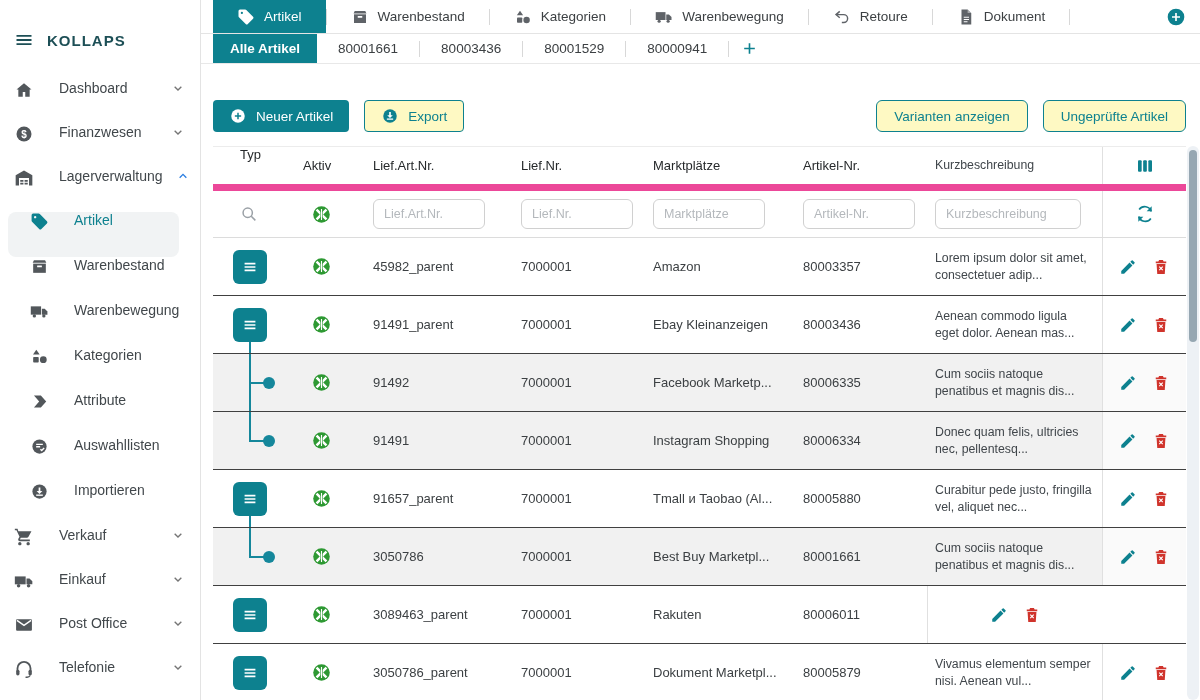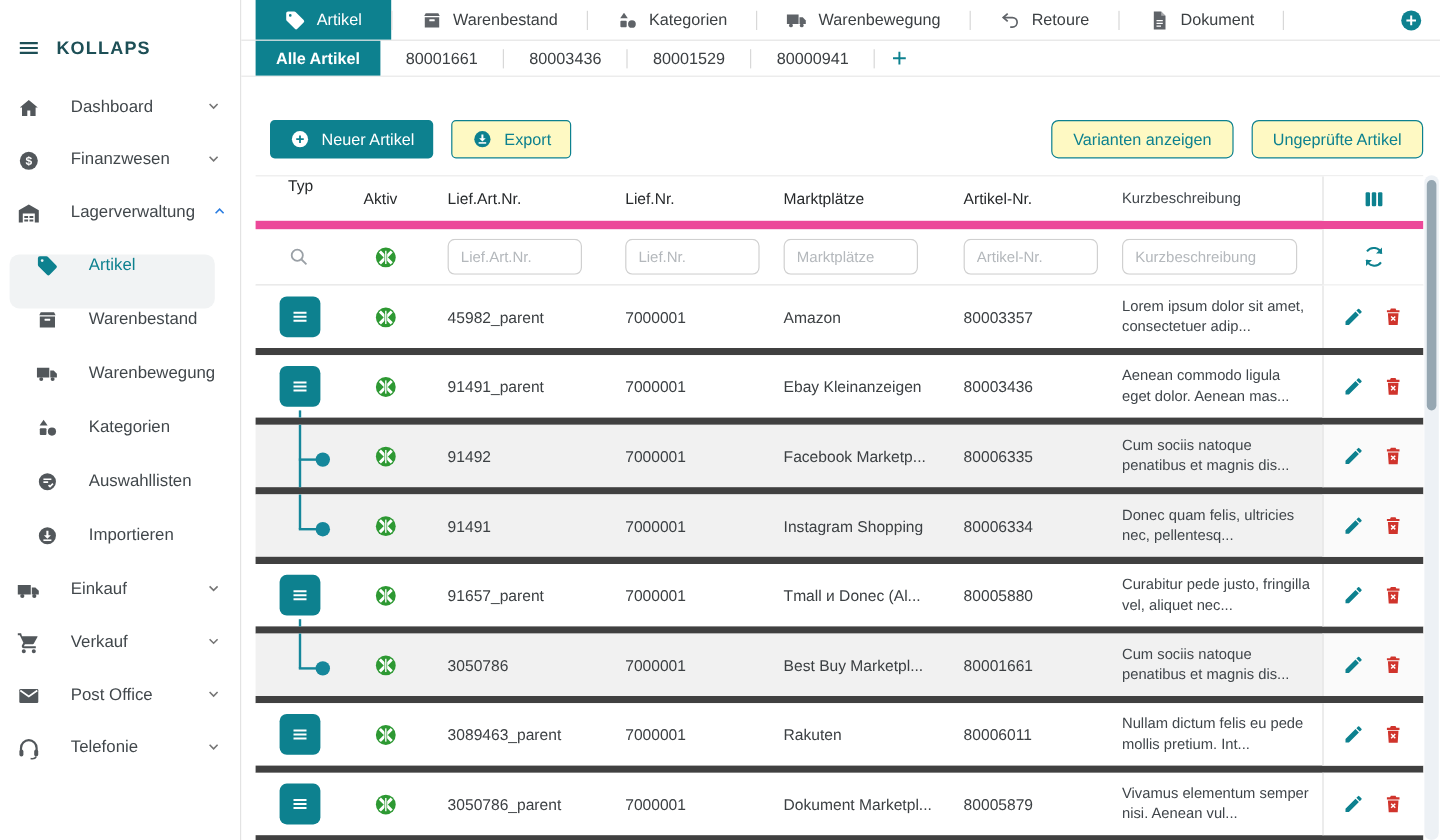--- a/index.html
+++ b/index.html
@@ -36,33 +36,33 @@
   .tab.active .tab-icon{color:#fff}
   .vsep{width:1px;height:16px;background:#d8d8d8;align-self:center}
   .tab-add{position:absolute;right:14px;top:7px;width:20px;height:20px;color:#0d818f;cursor:pointer}
   .subtabs-row{display:flex;align-items:stretch;height:30px;border-bottom:1px solid #e8e8e8;padding-left:12px}
   .subtab{display:flex;align-items:center;padding:0 21px;font-size:13.5px;color:#3c4043;cursor:pointer}
   .subtab.active{background:#0d818f;color:#fff;font-weight:700;padding:0 17px}
   .subtab-plus{display:flex;align-items:center;padding:0 12px;color:#0d818f;cursor:pointer}
   .subtab-plus .icon{width:17px;height:17px}
 
   
-  .toolbar{display:flex;justify-content:space-between;align-items:flex-end;margin:36px 14px 14px 24px;height:32px}
+  .toolbar{display:flex;justify-content:space-between;align-items:flex-end;margin:36px 14px 14px 12px;height:32px}
   .tb-left,.tb-right{display:flex;gap:15px}
   .btn{height:32px;display:flex;align-items:center;gap:9px;border-radius:4px;font-size:13.5px;font-weight:500;padding:0 16px}
   .btn-primary{background:#0d818f;color:#fff}
   .btn-outline{border:1px solid #0d818f;color:#0d818f;background:#fef9c3}
   .btn-pill{border:1px solid #0d818f;color:#0d818f;background:#fef9c3;border-radius:6px;padding:0 17px}
 
   
   .table{margin:0 14px 0 12px;border-top:1px solid #ececec}
   .trow,.thead,.tfilter{display:grid;grid-template-columns:72px 72px 148px 132px 150px 140px 1fr 84px;align-items:center}
   .thead{height:44px;border-bottom:7px solid #ec4899;font-weight:400;color:#26292b}
   .tfilter{height:47px;border-bottom:1px solid #dcdcdc}
-  .trow{height:58px;border-bottom:6px solid #404040;background:#fff}
+  .trow{height:58px;border-bottom:1px solid #404040;background:#fff}
   .trow.shaded{background:#f1f1f1}
   .th,.td{padding-left:16px;overflow:hidden;white-space:nowrap}
   .th.cell-typ{padding-left:27px}
   .th.cell-aktiv{padding-left:18px}
   .cell-typ{padding-left:0;height:100%;position:relative}
   .cell-aktiv{padding-left:0;display:flex;justify-content:center}
   .kurz{padding-left:8px;padding-right:10px;white-space:normal;font-size:12.3px;line-height:1.38;color:#40464b}
   .cell-actions{height:100%;padding-left:0;border-left:1px solid #e0e0e0;display:flex;align-items:center;justify-content:center;gap:15px;background:#fff}
   .trow.shaded .cell-actions{background:#fafafa}
   .filter-input{width:112px;height:30px;border:1px solid #d0d0d0;border-radius:6px;padding:0 10px;font:inherit;font-size:12.5px;color:#3c4043;outline:none}
@@ -180,61 +180,69 @@
               <path fill="currentColor" d="M8 3.5l4.2 6H3.8z"></path>
               <rect x="4" y="12.5" width="7" height="7" rx="1" fill="currentColor"></rect>
               <circle cx="16.8" cy="16" r="4.3" fill="currentColor"></circle>
             </svg>
           </span>
         <span class="nav-label">Kategorien</span>
         </div>
         <div class="nav-item sub ">
         <span class="icon nav-icon">
             <svg viewBox="0 0 24 24">
+              <path fill="currentColor" d="M5 4.5h8.7l6.8 7.5-6.8 7.5H5l6.6-7.5z"></path>
+            </svg>
+          </span>
+        <span class="nav-label">Attribute</span>
+        </div>
+        <div class="nav-item sub ">
+        <span class="icon nav-icon">
+            <svg viewBox="0 0 24 24">
               <circle cx="12" cy="12" r="9" fill="currentColor"></circle>
               <path stroke="#fff" stroke-width="1.8" fill="none" d="M7.8 9.3h8.4M7.8 12.3h5"></path>
               <path stroke="#fff" stroke-width="1.8" fill="none" d="M13.2 15.4l1.6 1.6 3.1-3.1"></path>
             </svg>
           </span>
         <span class="nav-label">Auswahllisten</span>
         </div>
         <div class="nav-item sub ">
         <span class="icon nav-icon">
             <svg viewBox="0 0 24 24">
               <circle cx="12" cy="12" r="9" fill="currentColor"></circle>
               <path fill="#fff" d="M10.9 6.8h2.2v4.6h2.6L12 15.2 8.3 11.4h2.6z"></path>
               <rect x="7.8" y="15.8" width="8.4" height="1.7" fill="#fff"></rect>
             </svg>
           </span>
         <span class="nav-label">Importieren</span>
         </div>
+      </div>
+      <div class="nav-item">
+    <span class="icon nav-icon">
+          <svg viewBox="0 0 24 24">
+            <path fill="currentColor" d="M7 18c-1.1 0-2 .9-2 2s.9 2 2 2 2-.9 2-2-.9-2-2-2zM1 2v2h2l3.6 7.6-1.4 2.4c-.1.3-.2.6-.2 1 0 1.1.9 2 2 2h12v-2H7.4c-.1 0-.2-.1-.2-.2l.9-1.8h7.4c.7 0 1.4-.4 1.7-1l3.6-6.5c.2-.3-.1-.5-.4-.5H5.2L4.3 2H1zm16 16c-1.1 0-2 .9-2 2s.9 2 2 2 2-.9 2-2-.9-2-2-2z"></path>
+          </svg>
+        </span>
+    <span class="nav-label">Verkauf</span>
+        <span class="icon chev ">
+          <svg viewBox="0 0 24 24">
+            <path fill="none" stroke="currentColor" stroke-width="2" d="M7 10l5 5 5-5"></path>
+          </svg>
+        </span>
       </div>
       <div class="nav-item">
     <span class="icon nav-icon">
           <svg viewBox="0 0 24 24">
             <path fill="currentColor" d="M1 6.5h13V16H1z"></path>
             <path fill="currentColor" d="M15 9h3.6L22 12.3V16h-7z"></path>
             <circle cx="5.5" cy="17.6" r="2.1" fill="currentColor"></circle>
             <circle cx="17.5" cy="17.6" r="2.1" fill="currentColor"></circle>
           </svg>
         </span>
     <span class="nav-label">Einkauf</span>
-        <span class="icon chev ">
-          <svg viewBox="0 0 24 24">
-            <path fill="none" stroke="currentColor" stroke-width="2" d="M7 10l5 5 5-5"></path>
-          </svg>
-        </span>
-      </div>
-      <div class="nav-item">
-    <span class="icon nav-icon">
-          <svg viewBox="0 0 24 24">
-            <path fill="currentColor" d="M7 18c-1.1 0-2 .9-2 2s.9 2 2 2 2-.9 2-2-.9-2-2-2zM1 2v2h2l3.6 7.6-1.4 2.4c-.1.3-.2.6-.2 1 0 1.1.9 2 2 2h12v-2H7.4c-.1 0-.2-.1-.2-.2l.9-1.8h7.4c.7 0 1.4-.4 1.7-1l3.6-6.5c.2-.3-.1-.5-.4-.5H5.2L4.3 2H1zm16 16c-1.1 0-2 .9-2 2s.9 2 2 2 2-.9 2-2-.9-2-2-2z"></path>
-          </svg>
-        </span>
-    <span class="nav-label">Verkauf</span>
         <span class="icon chev ">
           <svg viewBox="0 0 24 24">
             <path fill="none" stroke="currentColor" stroke-width="2" d="M7 10l5 5 5-5"></path>
           </svg>
         </span>
       </div>
       <div class="nav-item">
     <span class="icon nav-icon">
           <svg viewBox="0 0 24 24">
             <rect x="2.5" y="5" width="19" height="14" rx="1.2" fill="currentColor"></rect>
@@ -641,21 +649,21 @@
               <svg viewBox="0 0 20 20">
                 <circle cx="10" cy="10" r="8.7" fill="#2e9933"></circle>
                 <path stroke="#fff" stroke-width="2.6" d="M4.8 4.8l10.4 10.4M15.2 4.8L4.8 15.2"></path>
                 <rect x="8.8" y="2.4" width="2.4" height="15.2" fill="#2e9933"></rect>
                 <rect x="9.4" y="4.2" width="1.2" height="11.6" fill="#fff"></rect>
               </svg>
             </span>
           </div>
     <div class="td">91657_parent</div>
     <div class="td">7000001</div>
-    <div class="td">Tmall и Donec (Al...</div>
+    <div class="td">Tmall и Taobao (Al...</div>
     <div class="td">80005880</div>
     <div class="td kurz">Curabitur pede justo, fringilla vel, aliquet nec...</div>
     <div class="td cell-actions">
       <button class="icon-btn">
               <span class="icon edit-ic">
                 <svg viewBox="0 0 24 24">
                   <path fill="currentColor" d="M3 17.2V21h3.8L17.9 9.9l-3.8-3.8zM20.7 7.1a1 1 0 0 0 0-1.4l-2.4-2.4a1 1 0 0 0-1.4 0l-1.8 1.8 3.8 3.8z"></path>
                 </svg>
               </span>
             </button>
@@ -725,21 +733,20 @@
                 <path stroke="#fff" stroke-width="2.6" d="M4.8 4.8l10.4 10.4M15.2 4.8L4.8 15.2"></path>
                 <rect x="8.8" y="2.4" width="2.4" height="15.2" fill="#2e9933"></rect>
                 <rect x="9.4" y="4.2" width="1.2" height="11.6" fill="#fff"></rect>
               </svg>
             </span>
           </div>
     <div class="td">3089463_parent</div>
     <div class="td">7000001</div>
     <div class="td">Rakuten</div>
     <div class="td">80006011</div>
-    <div class="td kurz">Nullam dictum felis eu pede mollis pretium. Int...</div>
     <div class="td cell-actions">
       <button class="icon-btn">
               <span class="icon edit-ic">
                 <svg viewBox="0 0 24 24">
                   <path fill="currentColor" d="M3 17.2V21h3.8L17.9 9.9l-3.8-3.8zM20.7 7.1a1 1 0 0 0 0-1.4l-2.4-2.4a1 1 0 0 0-1.4 0l-1.8 1.8 3.8 3.8z"></path>
                 </svg>
               </span>
             </button>
       <button class="icon-btn">
               <span class="icon del-ic">

